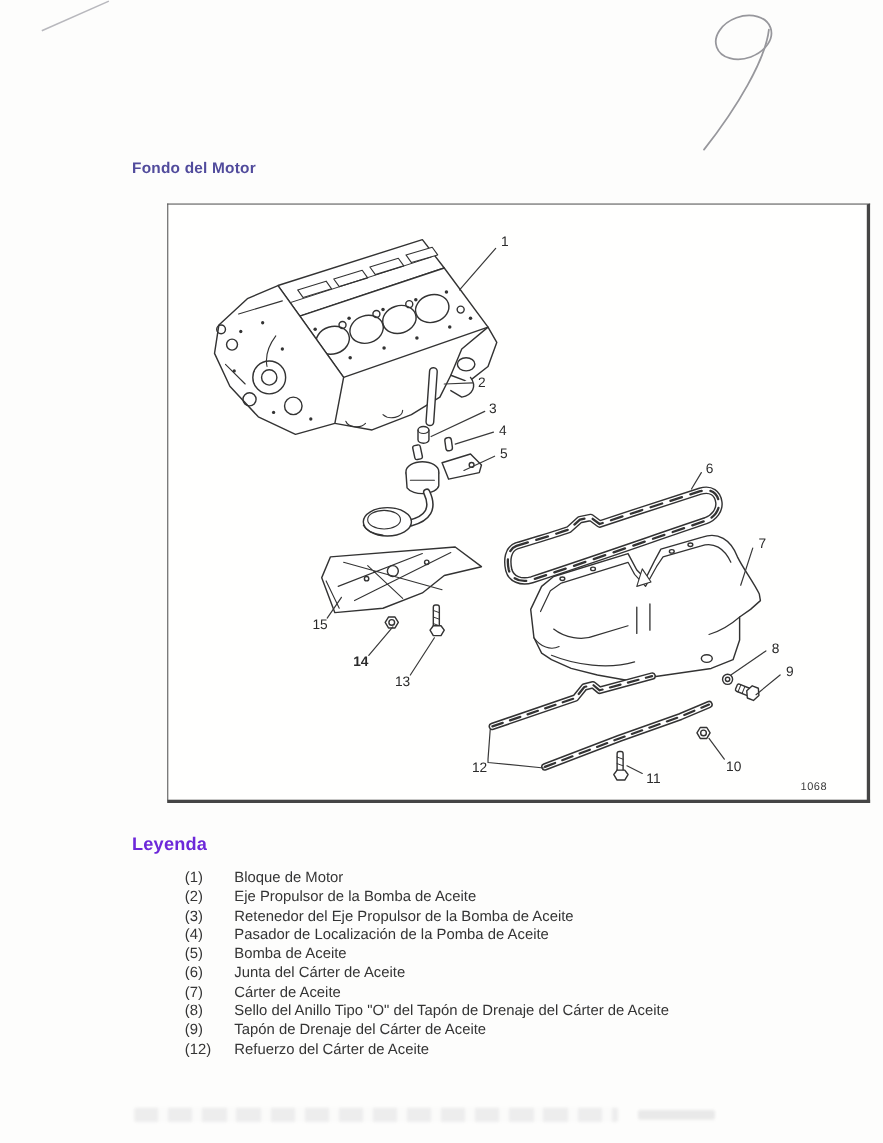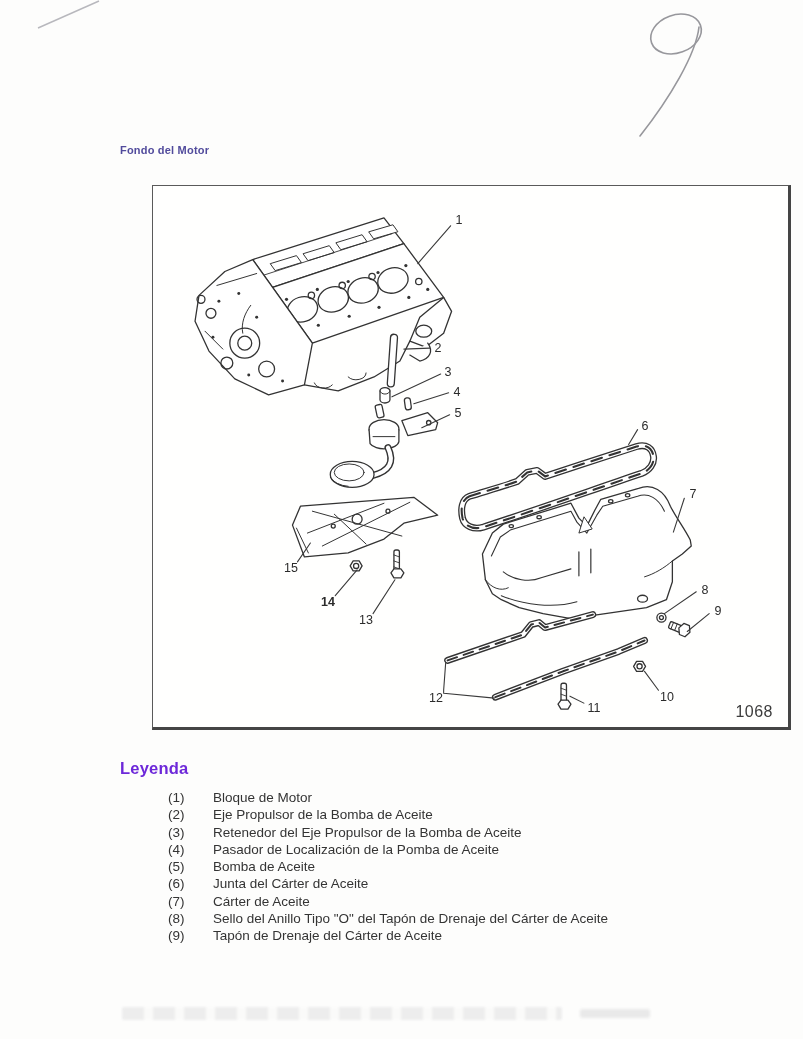--- a/index.html
+++ b/index.html
@@ -4,34 +4,34 @@
 <style>
   html,body{margin:0;padding:0;}
   body{
     width:803px;height:1039px;position:relative;overflow:hidden;
     background:#fdfdfc;
     font-family:"Liberation Sans", sans-serif;
     color:#2e2e2e;
   }
   .page-title{
     position:absolute;left:120px;top:144px;margin:0;
-    font-size:11px;font-weight:bold;letter-spacing:.2px;
+    font-size:14px;font-weight:bold;letter-spacing:.2px;
     color:#514b9c;
   }
   .figure-box{
     position:absolute;left:152px;top:185px;width:635px;height:541px;
     background:#fffffe;
     border:1.5px solid #5a5a5a;
     border-right:3px solid #454545;
     border-bottom:3px solid #454545;
   }
   .figure-box svg.art{position:absolute;left:0;top:0;}
   .figure-number{
-    position:absolute;right:15px;bottom:6px;
-    font-size:16px;color:#3c3c3c;letter-spacing:.5px;
+    position:absolute;right:36px;bottom:6px;
+    font-size:10px;color:#3c3c3c;letter-spacing:.5px;
   }
   .callout{
     position:absolute;transform:translate(-50%,-50%);
     font-size:12.5px;color:#2b2b2b;line-height:1;
     background:transparent;
   }
   .legend-title{
     position:absolute;left:120px;top:759px;margin:0;
     font-size:16.5px;font-weight:bold;color:#6d28d9;letter-spacing:.2px;
   }
@@ -301,16 +301,20 @@
       <span class="legend-text">Cárter de Aceite</span>
     </div>
     <div class="legend-row">
       <span class="legend-num">(8)</span>
       <span class="legend-text">Sello del Anillo Tipo "O" del Tapón de Drenaje del Cárter de Aceite</span>
     </div>
     <div class="legend-row">
       <span class="legend-num">(9)</span>
       <span class="legend-text">Tapón de Drenaje del Cárter de Aceite</span>
     </div>
+    <div class="legend-row">
+      <span class="legend-num">(12)</span>
+      <span class="legend-text">Refuerzo del Cárter de Aceite</span>
+    </div>
   </div>
 
 <div class="ghost-line"></div>
 <div class="ghost-line2"></div>
 
 </body></html>

